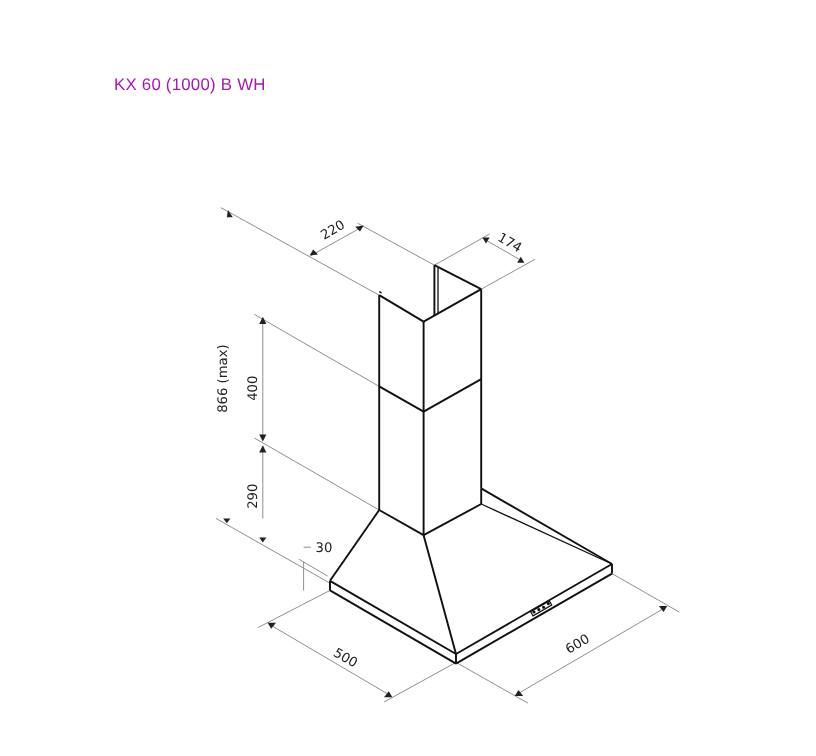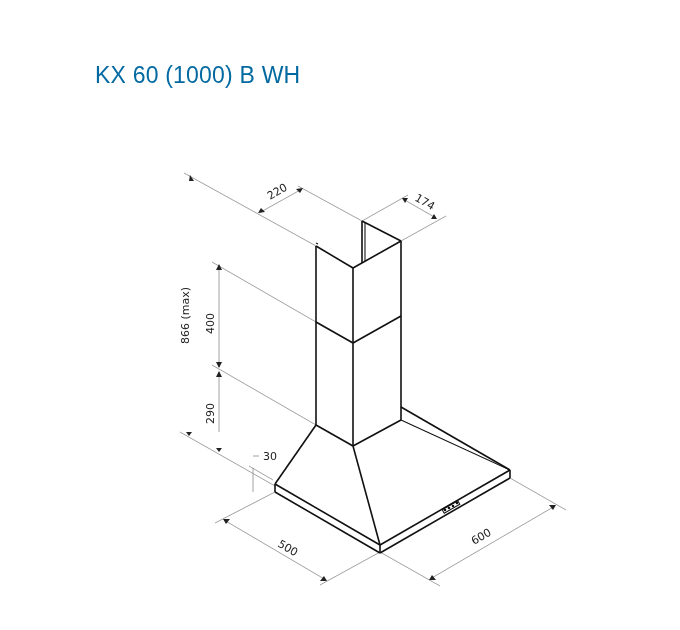--- a/index.html
+++ b/index.html
@@ -1,17 +1,17 @@
 <!DOCTYPE html>
 <html><head>
   <meta charset="utf-8">
   <style>
     html, body { margin: 0; padding: 0; background: #ffffff; }
     body { width: 680px; height: 630px; position: relative; overflow: hidden; font-family: "Liberation Sans", sans-serif; }
-    .title { position: absolute; left: 95px; top: 62px; font-size: 23px; color: #0369a1; letter-spacing: 0.2px; }
+    .title { position: absolute; left: 95px; top: 62px; font-size: 14px; color: #a21caf; letter-spacing: 0.2px; }
     svg { position: absolute; left: 0; top: 0; }
     .dim { stroke: #8a8a8a; stroke-width: 0.8; fill: none; }
     .body-line { stroke: #111; stroke-width: 1.6; fill: none; stroke-linejoin: round; }
     .thin-body { stroke: #111; stroke-width: 1.1; fill: none; }
     .arrow { fill: #222; }
     .label { font-family: "DejaVu Sans", sans-serif; font-size: 11px; fill: #222; }
   </style>
 </head>
 <body>
 

